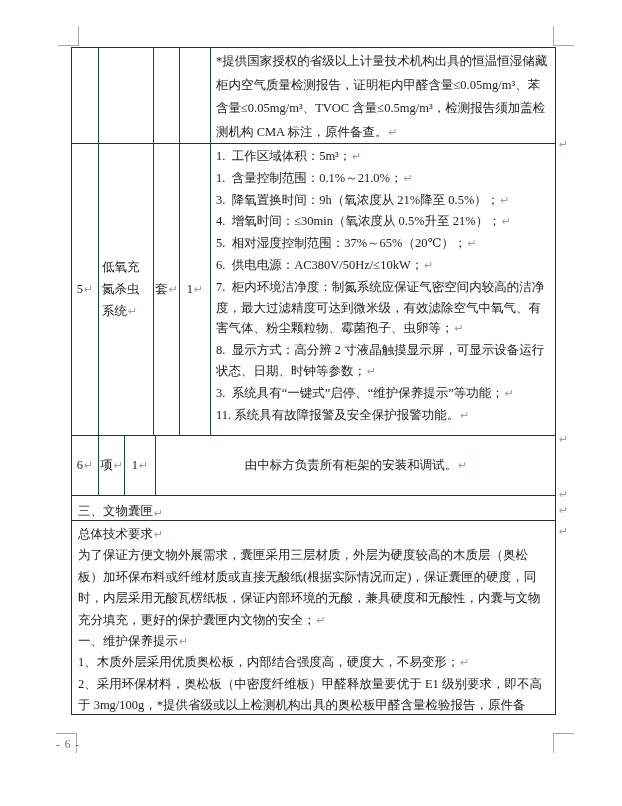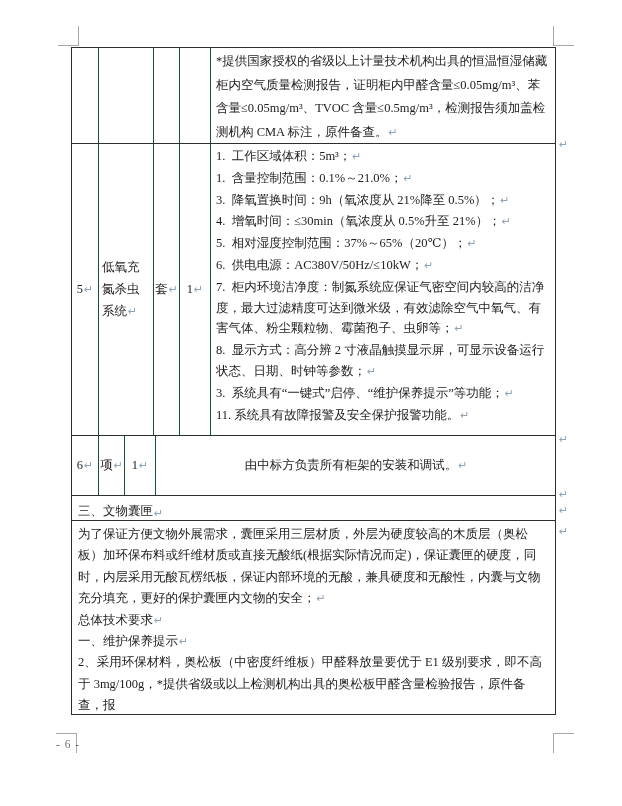--- a/index.html
+++ b/index.html
@@ -126,23 +126,24 @@
 
     <div class="trow row-sec">
       <div class="tcell c-content sec-cell">
         <span>三、文物囊匣</span>
           <span class="pmark">↵</span>
       </div>
     </div>
 
     <div class="trow row-detail">
       <div class="tcell c-content detail-cell">
+        <p><span>总体技术要求</span><span class="pmark">↵</span></p>
         <p><span>为了保证方便文物外展需求，囊匣采用三层材质，外层为硬度较高的木质层（奥松板）加环保布料或纤维材质或直接无酸纸(根据实际情况而定)，保证囊匣的硬度，同时，内层采用无酸瓦楞纸板，保证内部环境的无酸，兼具硬度和无酸性，内囊与文物充分填充，更好的保护囊匣内文物的安全；</span><span class="pmark">↵</span></p>
-        <p><span>总体技术要求</span><span class="pmark">↵</span></p>
         <p><span>一、维护保养提示</span><span class="pmark">↵</span></p>
+        <p><span>1、木质外层采用优质奥松板，内部结合强度高，硬度大，不易变形；</span><span class="pmark">↵</span></p>
         <p><span>2、采用环保材料，奥松板（中密度纤维板）甲醛释放量要优于 E1 级别要求，即不高于 3mg/100g，*提供省级或以上检测机构出具的奥松板甲醛含量检验报告，原件备查，报</span></p>
       </div>
     </div>
 
   </div>
 
   <span class="rowend-mark" style="top:138px;">↵</span>
   <span class="rowend-mark" style="top:433px;">↵</span>
   <span class="rowend-mark" style="top:488px;">↵</span>
   <span class="rowend-mark" style="top:504px;">↵</span>

